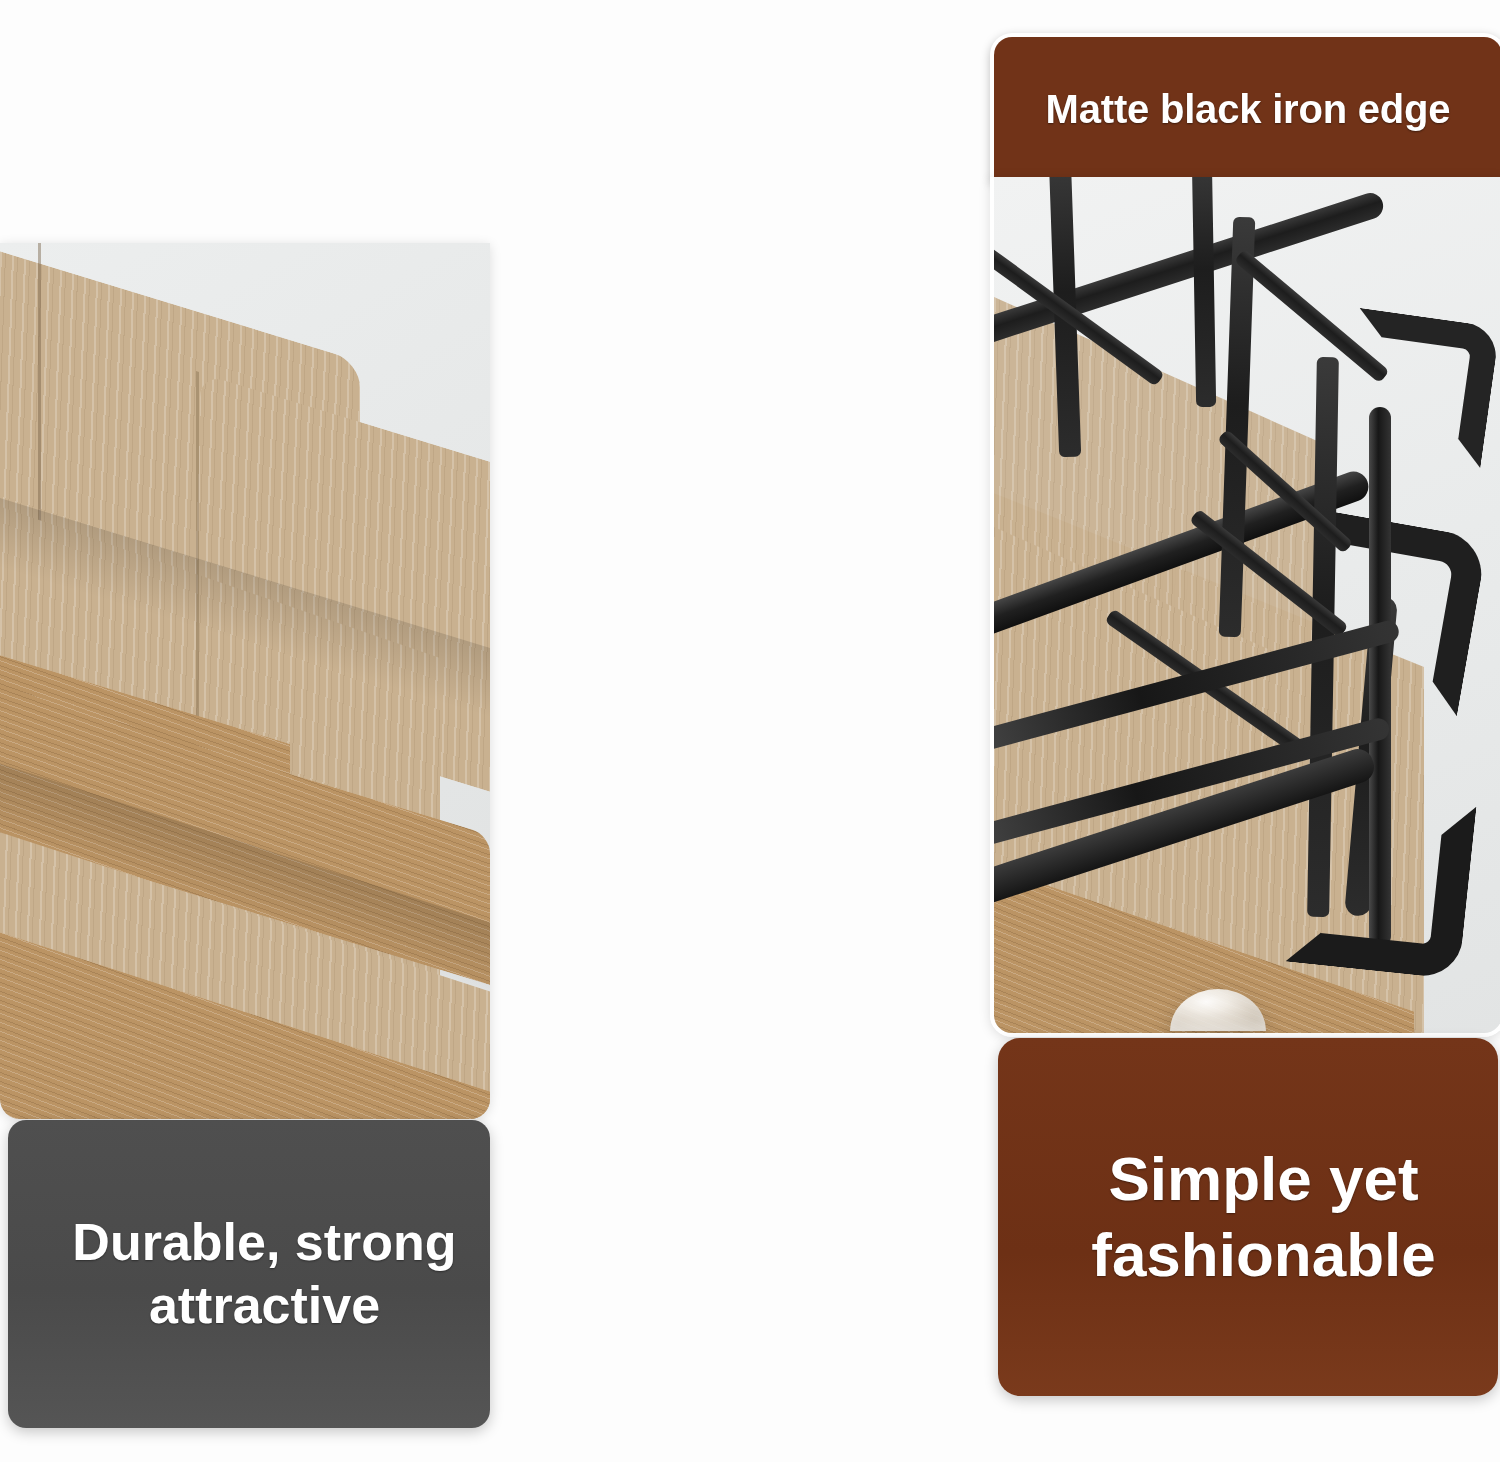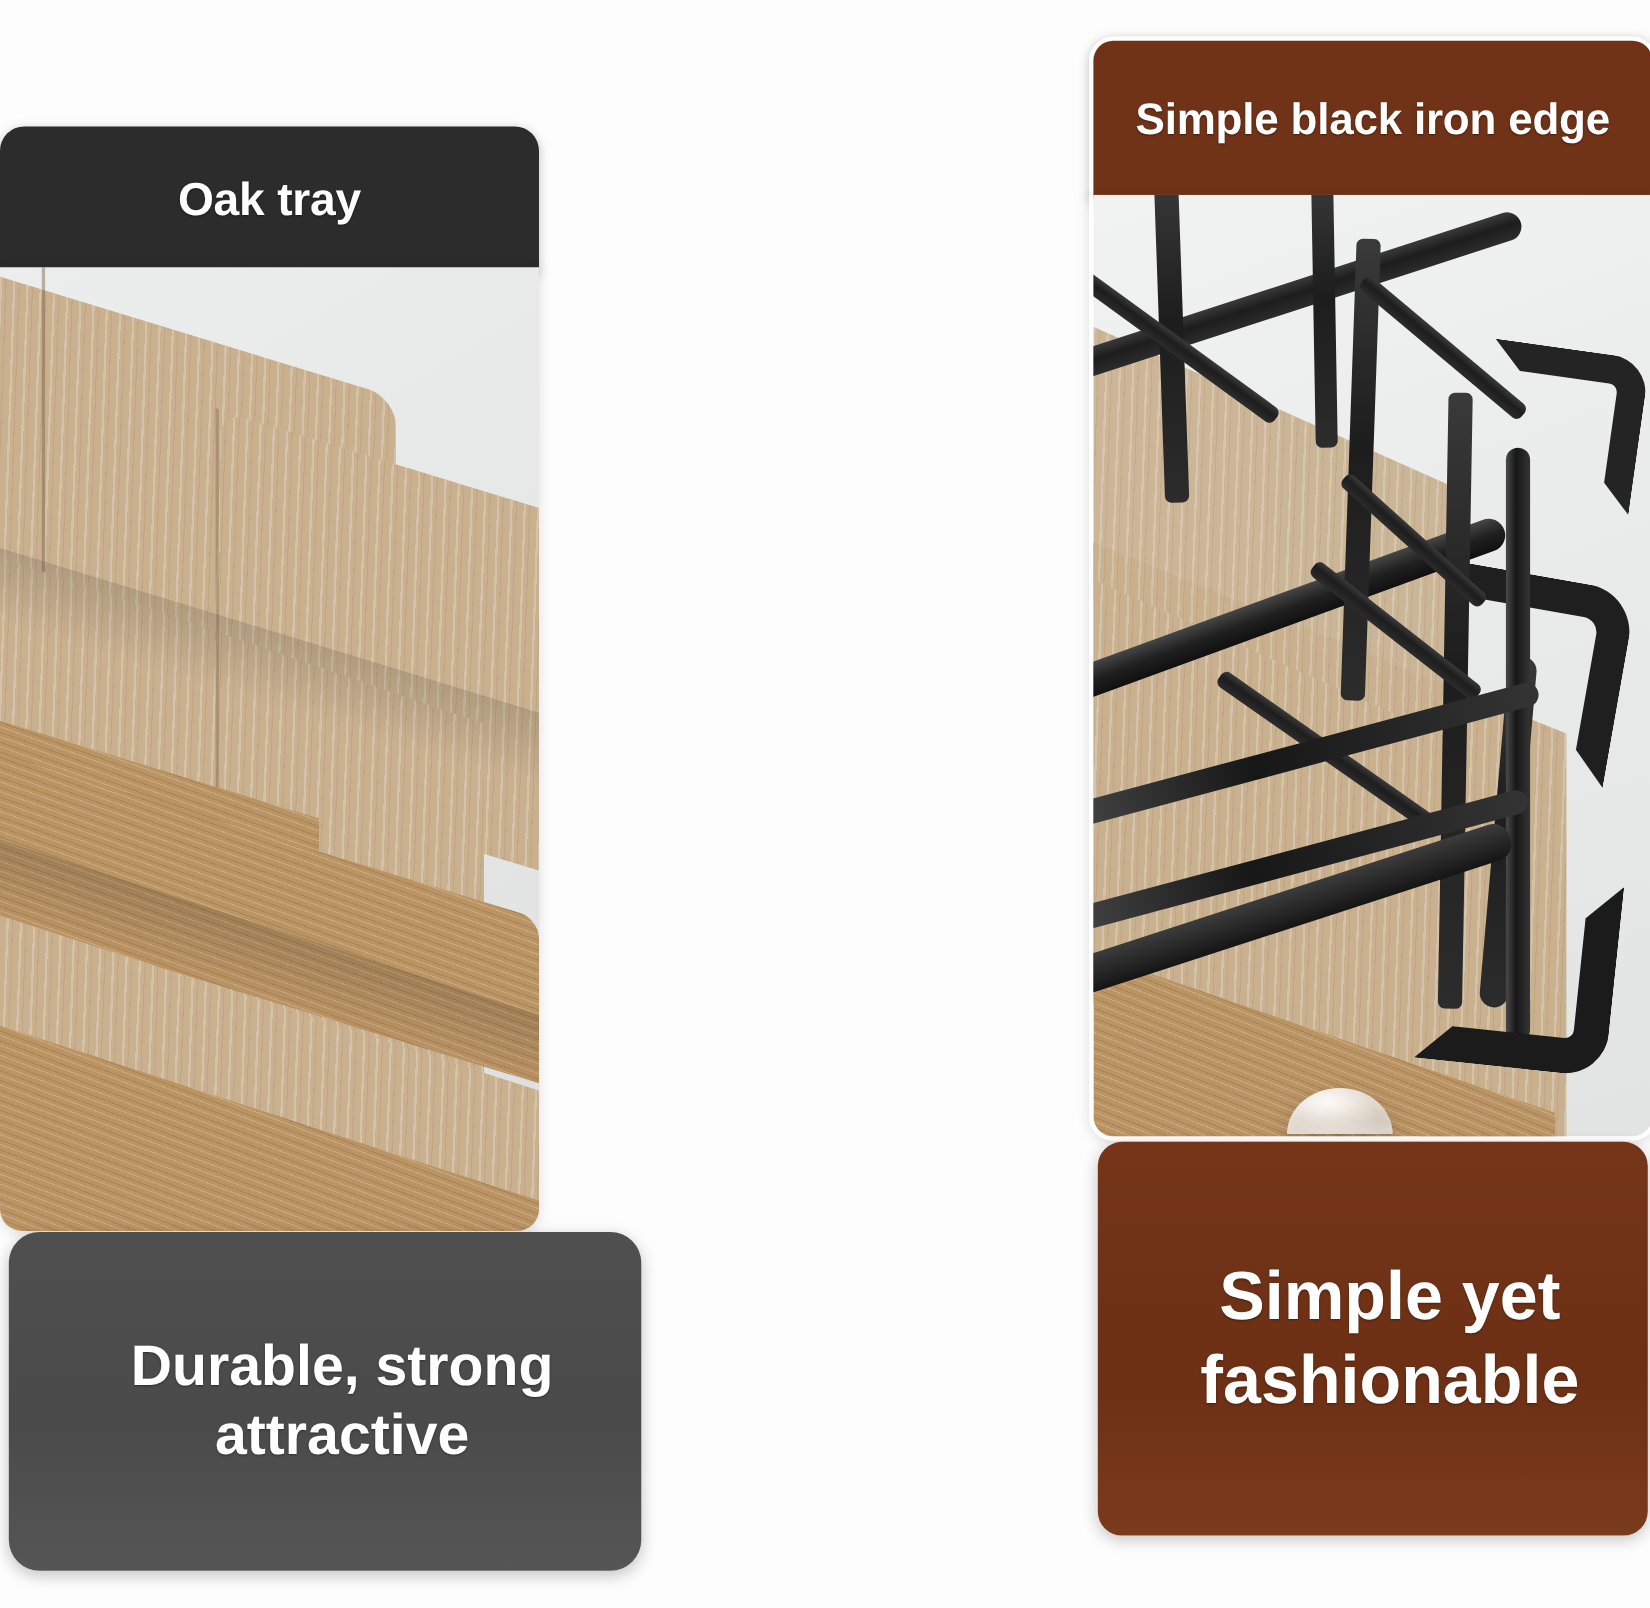--- a/index.html
+++ b/index.html
@@ -82,23 +82,23 @@
   }
   #left-header .htxt { font-size: 42px; }
 
   #left-photo {
     left: 0px; top: 243px; width: 490px; height: 876px;
     background: linear-gradient(150deg,#eceeee 0%, #e6e8e8 45%, #dfe1e1 100%);
     border-radius: 0 0 20px 20px;
   }
 
   #left-caption {
-    left: 8px; top: 1120px; width: 575px; height: 308px;
+    left: 8px; top: 1120px; width: 482px; height: 308px;
     background: linear-gradient(180deg,#4f4f4f 0%, #4a4a4a 55%, #555555 100%);
-    border-radius: 28px;
+    border-radius: 18px;
   }
   #left-caption .ctxt { font-size: 52px; }
 
   
   #center-header {
     left: 495px; top: 33px; width: 516px; height: 148px;
     background: #713318;
     border-radius: 22px 22px 0 0;
     border: 4px solid #ffffff;
     border-bottom: none;
@@ -182,23 +182,20 @@
     box-shadow: 0 10px 22px rgba(0,0,0,0.20), inset 0 -6px 14px rgba(255,255,255,0.55);
   }
 </style>
 </head>
 <body>
 
 <div id="stage">
 
   <div class="col" style="left:0;width:490px;">
 
-    <div class="card header-card" id="left-header">
-      <span class="htxt">Oak tray</span>
-    </div>
 
     <div class="card photo-card" id="left-photo">
       <div class="scene">
 
         <div class="wood wood-top" style="left:-60px; top:-10px; width:420px; height:360px;
                     transform: skewY(17deg) ; transform-origin: left top;
                     border-radius: 0 26px 0 0;"></div>
 
         <div style="position:absolute; left:38px; top:-8px; width:340px; height:330px;
                     transform: skewY(17deg); transform-origin:left top;
@@ -241,21 +238,21 @@
 
     <div class="card caption-card" id="left-caption">
       <span class="ctxt">Durable, strong
 attractive</span>
     </div>
   </div>
 
   <div class="col" style="left:495px;width:516px;">
 
     <div class="card header-card" id="center-header">
-      <span class="htxt">Simple black iron edge</span>
+      <span class="htxt">Matte black iron edge</span>
     </div>
 
     <div class="card photo-card" id="center-photo">
       <div class="scene">
 
         <div class="wood wood-top" style="left:-40px; top:300px; width:470px; height:420px;
                     transform: skewY(22deg); transform-origin:left top;"></div>
         <div class="wood wood-top" style="left:0px; top:120px; width:330px; height:230px;
                     transform: skewY(24deg); transform-origin:left top; opacity:.92;"></div>
 

